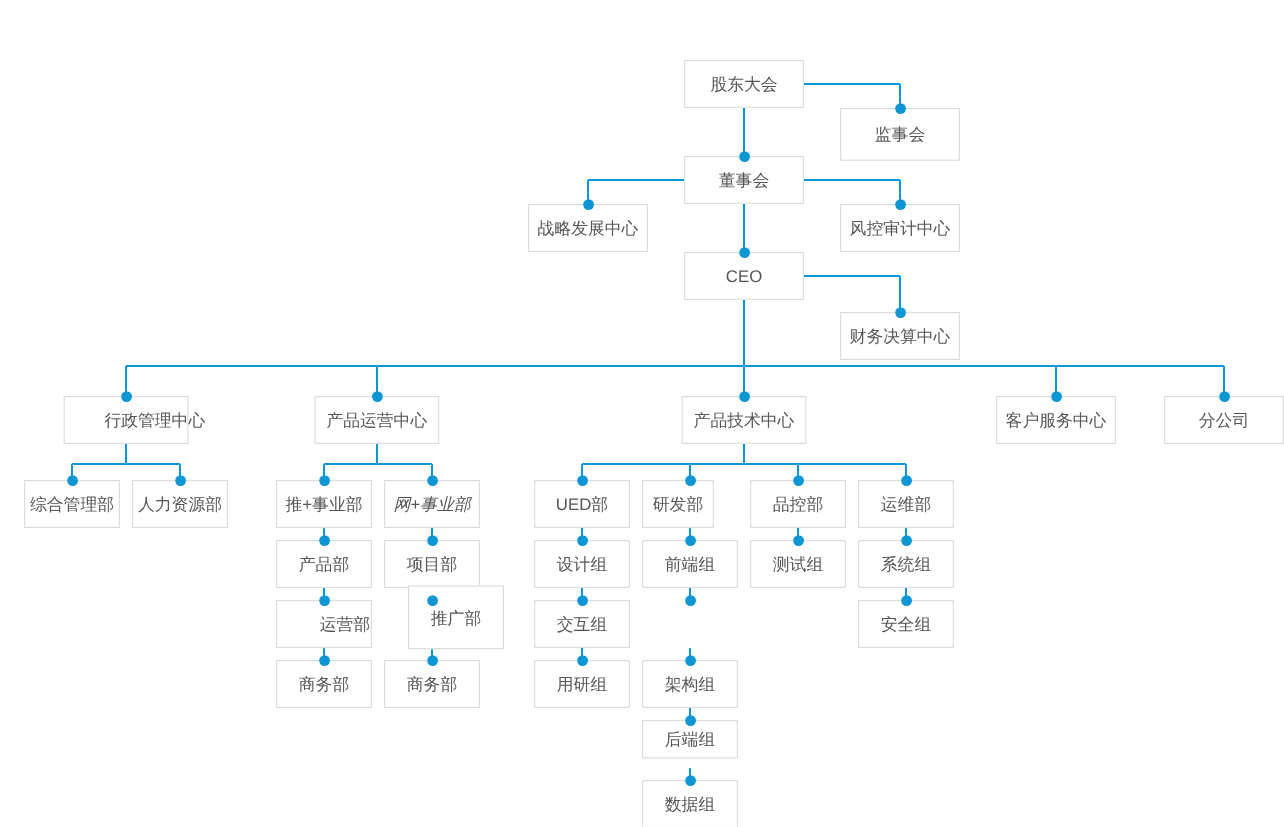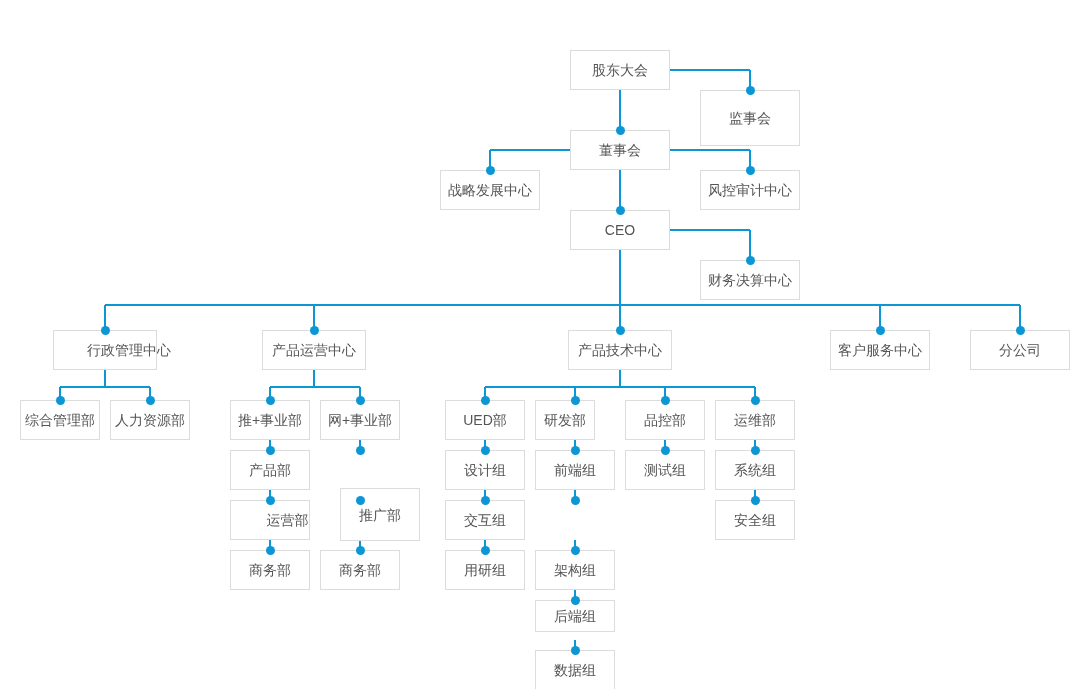--- a/index.html
+++ b/index.html
@@ -99,38 +99,39 @@
       <line x1="575" y1="440" x2="575" y2="450" stroke="#0d96d4" stroke-width="1.6" shape-rendering="crispEdges"></line>
       <line x1="575" y1="490" x2="575" y2="500" stroke="#0d96d4" stroke-width="1.6" shape-rendering="crispEdges"></line>
       <line x1="575" y1="540" x2="575" y2="550" stroke="#0d96d4" stroke-width="1.6" shape-rendering="crispEdges"></line>
       <line x1="575" y1="590" x2="575" y2="600" stroke="#0d96d4" stroke-width="1.6" shape-rendering="crispEdges"></line>
       <line x1="575" y1="640" x2="575" y2="650" stroke="#0d96d4" stroke-width="1.6" shape-rendering="crispEdges"></line>
       <line x1="665" y1="440" x2="665" y2="450" stroke="#0d96d4" stroke-width="1.6" shape-rendering="crispEdges"></line>
       <line x1="755" y1="440" x2="755" y2="450" stroke="#0d96d4" stroke-width="1.6" shape-rendering="crispEdges"></line>
       <line x1="755" y1="490" x2="755" y2="500" stroke="#0d96d4" stroke-width="1.6" shape-rendering="crispEdges"></line>
     </svg>
 <div class="node" style="left: 570px; top: 50px; width: 100px; height: 40px;">股东大会</div>
-    <div class="node" style="left: 700px; top: 90px; width: 100px; height: 56px;">监事会</div>
+    <div class="node" style="left: 700px; top: 90px; width: 100px; height: 44px;">监事会</div>
     <div class="node" style="left: 570px; top: 130px; width: 100px; height: 40px;">董事会</div>
     <div class="node" style="left: 440px; top: 170px; width: 100px; height: 40px;">战略发展中心</div>
     <div class="node" style="left: 700px; top: 170px; width: 100px; height: 40px;">风控审计中心</div>
     <div class="node" style="left: 570px; top: 210px; width: 100px; height: 40px;">CEO</div>
     <div class="node" style="left: 700px; top: 260px; width: 100px; height: 40px;">财务决算中心</div>
     <div class="node" style="left: 53px; top: 330px; width: 104px; height: 40px; padding-left: 48px;">行政管理中心</div>
     <div class="node" style="left: 262px; top: 330px; width: 104px; height: 40px;">产品运营中心</div>
     <div class="node" style="left: 568px; top: 330px; width: 104px; height: 40px;">产品技术中心</div>
     <div class="node" style="left: 830px; top: 330px; width: 100px; height: 40px;">客户服务中心</div>
     <div class="node" style="left: 970px; top: 330px; width: 100px; height: 40px;">分公司</div>
     <div class="node" style="left: 20px; top: 400px; width: 80px; height: 40px;">综合管理部</div>
     <div class="node" style="left: 110px; top: 400px; width: 80px; height: 40px;">人力资源部</div>
     <div class="node" style="left: 230px; top: 400px; width: 80px; height: 40px;">推+事业部</div>
     <div class="node" style="left: 230px; top: 450px; width: 80px; height: 40px;">产品部</div>
     <div class="node" style="left: 230px; top: 500px; width: 80px; height: 40px; padding-left: 35px;">运营部</div>
     <div class="node" style="left: 230px; top: 550px; width: 80px; height: 40px;">商务部</div>
-    <div class="node" style="left: 320px; top: 400px; width: 80px; height: 40px;">网+事业部</div>
+    <div class="node" style="left: 320px; top: 400px; width: 80px; height: 40px; font-style: italic;">网+事业部</div>
+    <div class="node" style="left: 320px; top: 450px; width: 80px; height: 40px;">项目部</div>
     <div class="node" style="left: 320px; top: 488px; width: 80px; height: 53px; margin-left: 20px;">推广部</div>
     <div class="node" style="left: 320px; top: 550px; width: 80px; height: 40px;">商务部</div>
     <div class="node" style="left: 445px; top: 400px; width: 80px; height: 40px;">UED部</div>
     <div class="node" style="left: 445px; top: 450px; width: 80px; height: 40px;">设计组</div>
     <div class="node" style="left: 445px; top: 500px; width: 80px; height: 40px;">交互组</div>
     <div class="node" style="left: 445px; top: 550px; width: 80px; height: 40px;">用研组</div>
     <div class="node" style="left: 535px; top: 400px; width: 60px; height: 40px;">研发部</div>
     <div class="node" style="left: 535px; top: 450px; width: 80px; height: 40px;">前端组</div>
     <div class="node" style="left: 535px; top: 550px; width: 80px; height: 40px;">架构组</div>
     <div class="node" style="left: 535px; top: 600px; width: 80px; height: 32px;">后端组</div>

